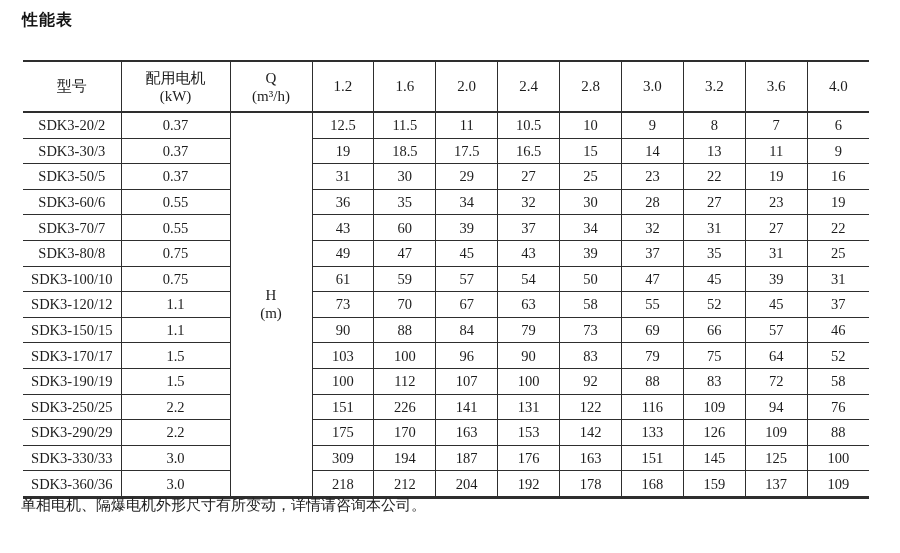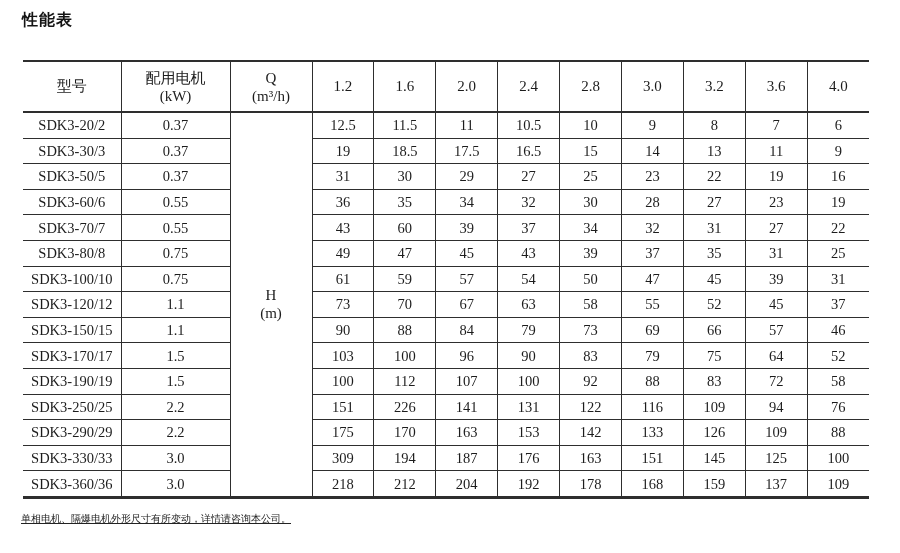--- a/index.html
+++ b/index.html
@@ -67,26 +67,25 @@
   }
   table.perf td.hcell {
     font-size: 15px;
   }
   .two-line div {
     line-height: 1.2;
   }
   .footnote {
     position: absolute;
     left: 21px;
-    top: 512px;
+    top: 496px;
     margin: 0;
-    font-size: 10px;
+    font-size: 15px;
     color: #222222;
     font-family: "Liberation Sans", "DejaVu Sans", sans-serif;
-    text-decoration: underline;
   }
 </style>
 </head>
 <body>
 
 <div class="page">
 
   <h1 class="page-title">性能表</h1>
 
   <table class="perf">

